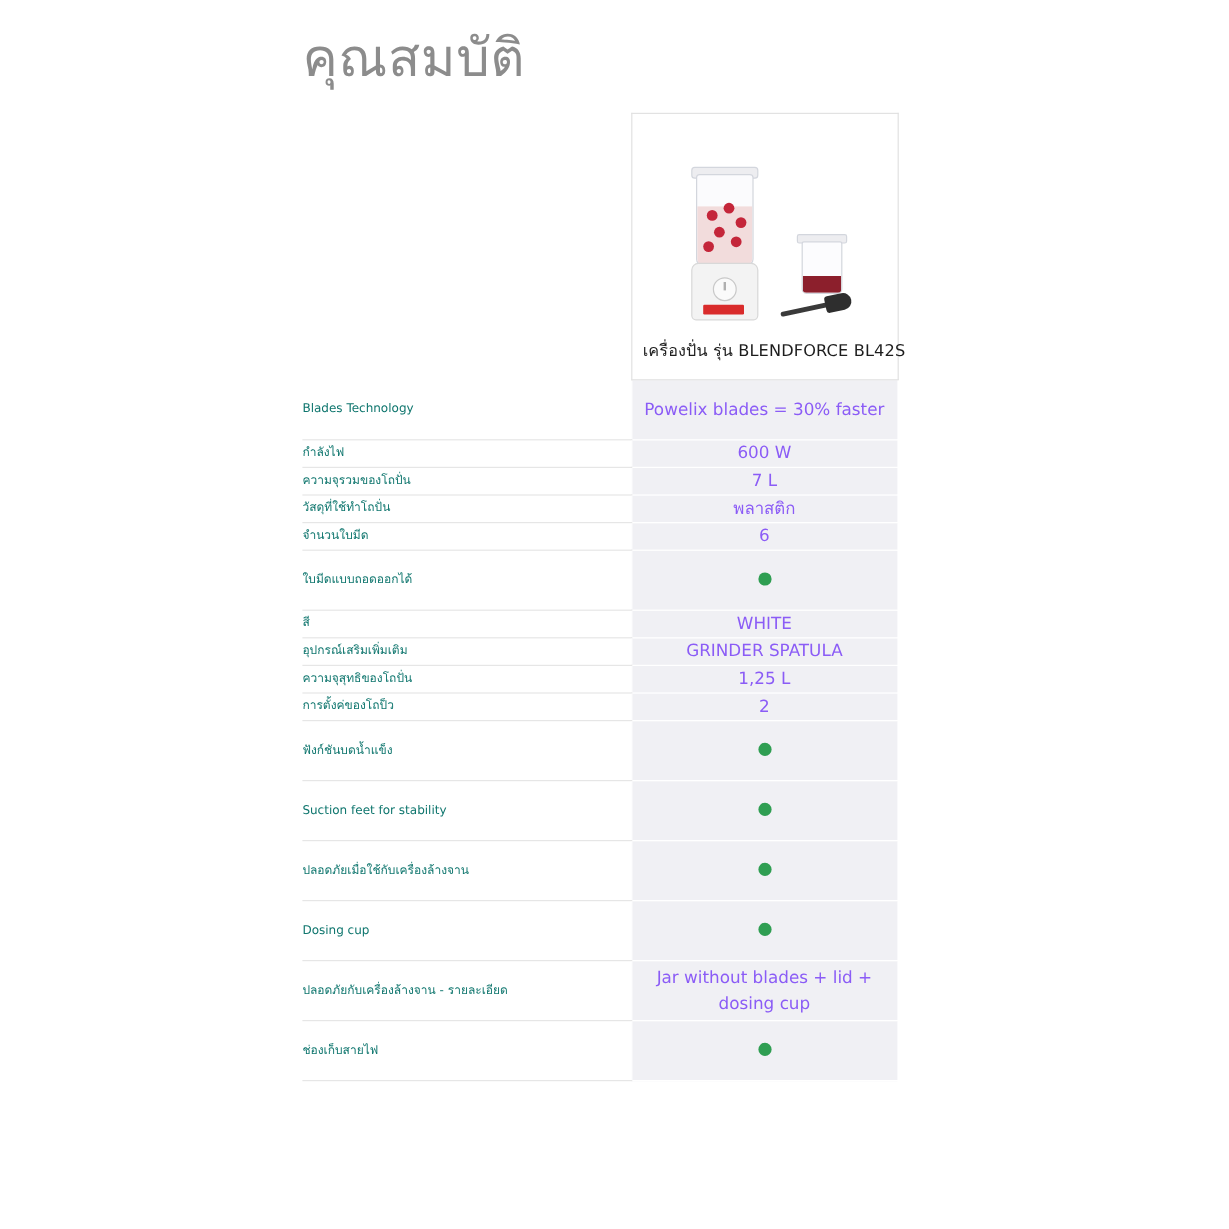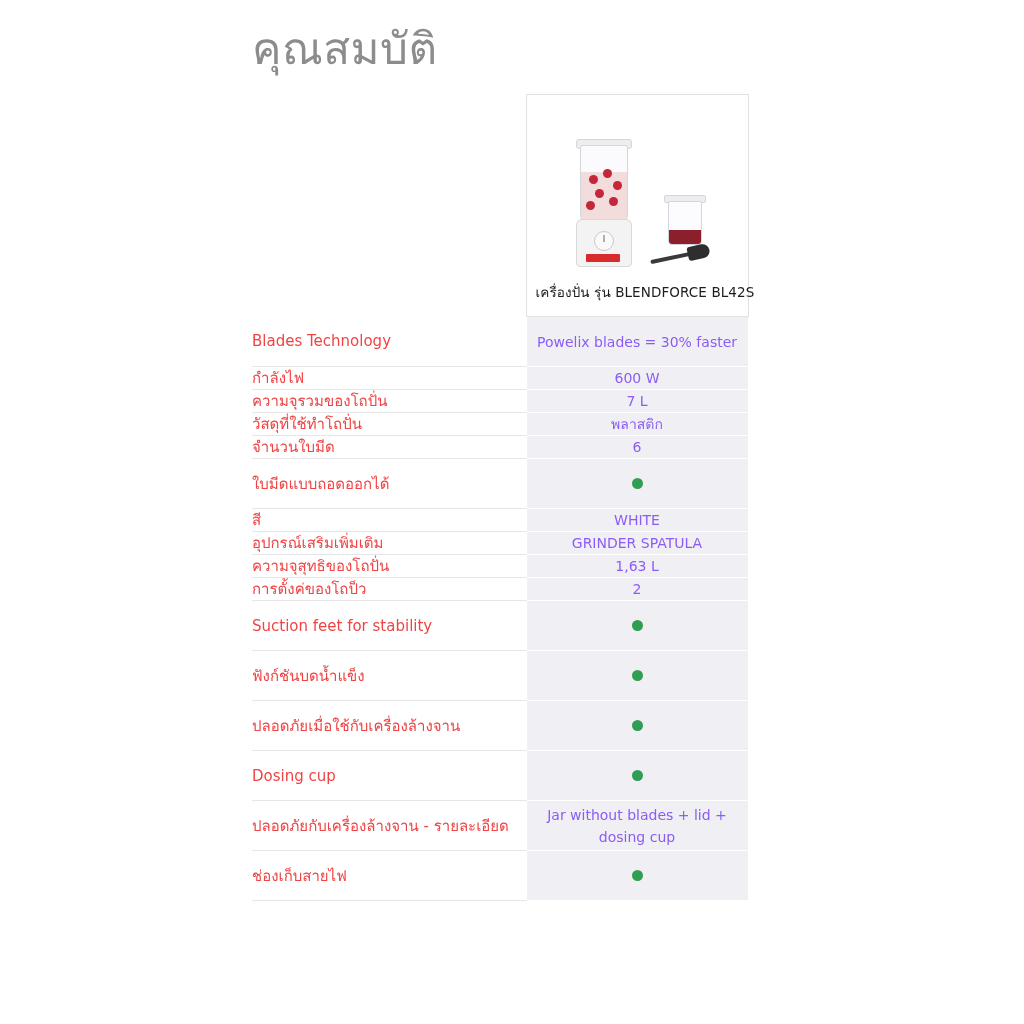--- a/index.html
+++ b/index.html
@@ -68,22 +68,22 @@
     font-weight: normal;
     color: #1d1d1d;
     white-space: nowrap;
     letter-spacing: 0.1px;
     overflow: visible;
     position: relative;
     left: 8px;
   }
 
   .row-label {
-    color: #ef4444;
-    font-size: 15px;
+    color: #0f766e;
+    font-size: 10px;
     padding: 10px 14px 10px 6px;
     border-bottom: 1px solid #e6e6e6;
     line-height: 22px;
   }
   .row-value {
     background: #f0f0f4;
     color: #8b5cf6;
     font-size: 14px;
     text-align: center;
     padding: 10px 8px;
@@ -292,32 +292,32 @@
         <tr>
           <td class="row-label">สี</td>
           <td class="row-value">WHITE</td>
         </tr>
         <tr>
           <td class="row-label">อุปกรณ์เสริมเพิ่มเติม</td>
           <td class="row-value">GRINDER SPATULA</td>
         </tr>
         <tr>
           <td class="row-label">ความจุสุทธิของโถปั่น</td>
-          <td class="row-value">1,63  L</td>
+          <td class="row-value">1,25  L</td>
         </tr>
         <tr>
           <td class="row-label">การตั้งค่ของโถป็ว</td>
           <td class="row-value">2</td>
         </tr>
         <tr class="tall">
+          <td class="row-label">ฟังก์ชันบดน้ำแข็ง</td>
+          <td class="row-value"><span class="dot"></span></td>
+        </tr>
+        <tr class="tall">
           <td class="row-label">Suction feet for stability</td>
-          <td class="row-value"><span class="dot"></span></td>
-        </tr>
-        <tr class="tall">
-          <td class="row-label">ฟังก์ชันบดน้ำแข็ง</td>
           <td class="row-value"><span class="dot"></span></td>
         </tr>
         <tr class="tall">
           <td class="row-label">ปลอดภัยเมื่อใช้กับเครื่องล้างจาน</td>
           <td class="row-value"><span class="dot"></span></td>
         </tr>
         <tr class="tall">
           <td class="row-label">Dosing cup</td>
           <td class="row-value"><span class="dot"></span></td>
         </tr>

